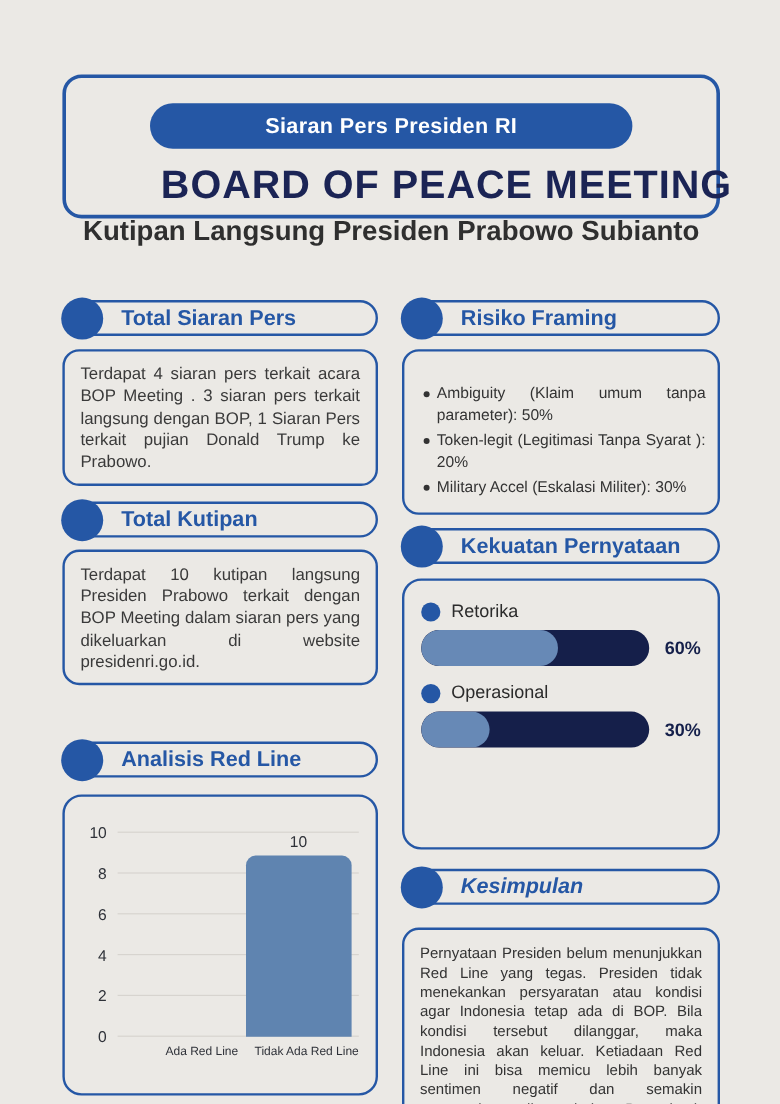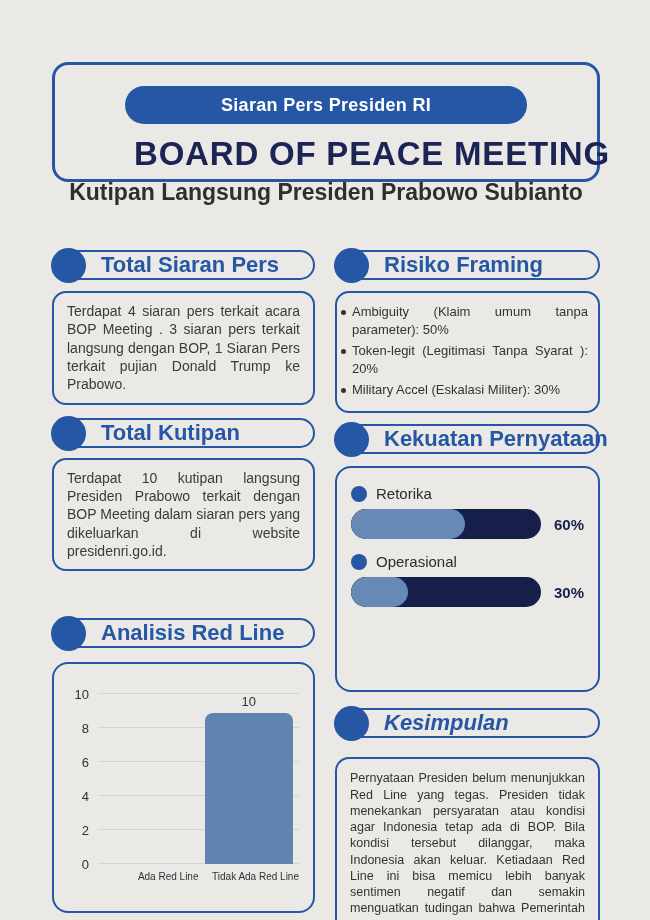--- a/index.html
+++ b/index.html
@@ -43,39 +43,39 @@
   .sec {
     position:relative; height:30px;
     border:2px solid #2557a5; border-radius:16px;
   }
   .sec .dot {
     position:absolute; left:-3px; top:-4px; width:35px; height:35px;
     background:#2557a5; border-radius:50%;
   }
   .sec .lbl {
     position:absolute; left:47px; top:50%; transform:translateY(-50%);
-    font-size:22px; font-weight:700; color:#2557a5; white-space:nowrap;
+    font-size:18px; font-weight:700; color:#2557a5; white-space:nowrap;
   }
 
   
   .box { border:2px solid #2557a5; border-radius:14px; }
   .box.text {
     padding:9px 13px; font-size:14px; line-height:1.31;
     color:#3a3a3a; text-align:justify;
   }
 
   
   .mb11 { margin-bottom:11px; } .mb12 { margin-bottom:12px;padding-left:24px; }
   .mb13 { margin-bottom:13px; } .mb10 { margin-bottom:10px; }
   .mb14 { margin-bottom:14px;margin-top:47px; } .mb16 { margin-bottom:16px; }
   .mb19 { margin-bottom:19px;font-style:italic; }
   .minh105 { min-height:105px; }
 
   
-  .bullets { list-style:none; padding:10px 10px 10px 2px; }
+  .bullets { list-style:none; padding:10px 10px 10px 14px;margin-top:16px; }
   .bullets li {
     position:relative; padding-left:13px;
     font-size:13px; line-height:1.42; color:#333333; text-align:justify;
     margin-bottom:2px;
   }
   .bullet-dot {
     position:absolute; left:2px; top:7px; width:5px; height:5px;
     border-radius:50%; background:#333333;
   }
 

